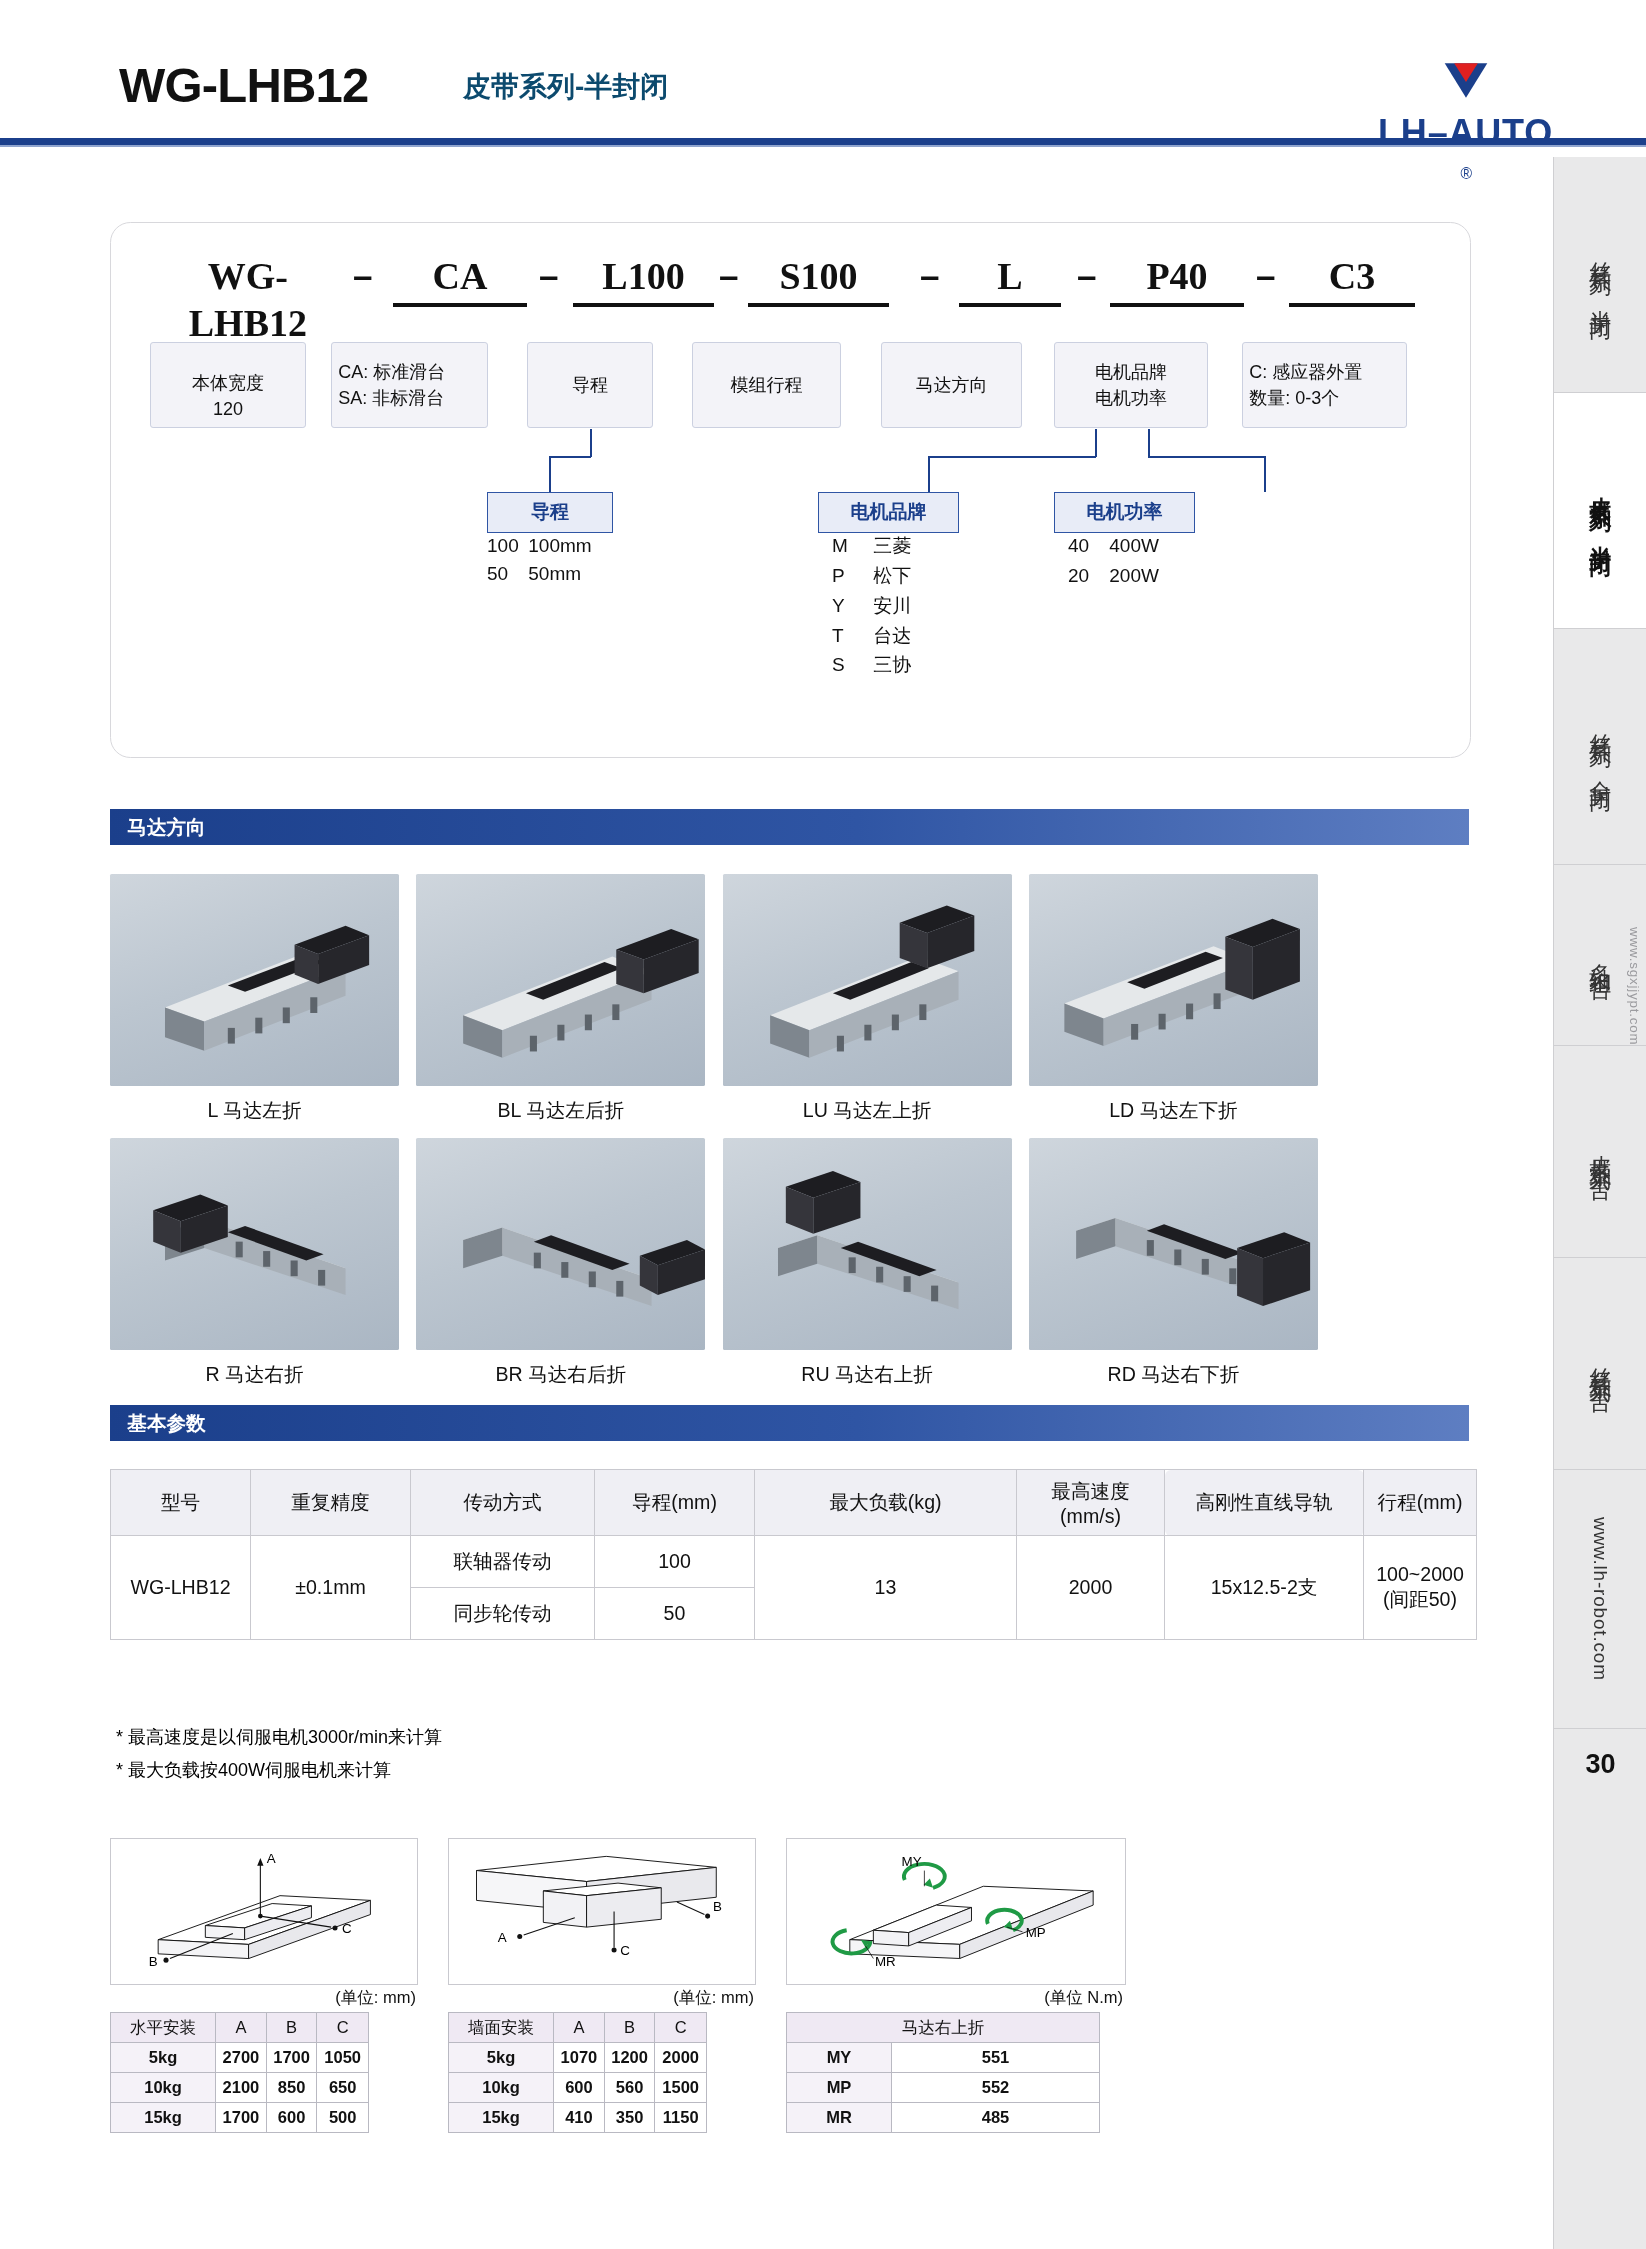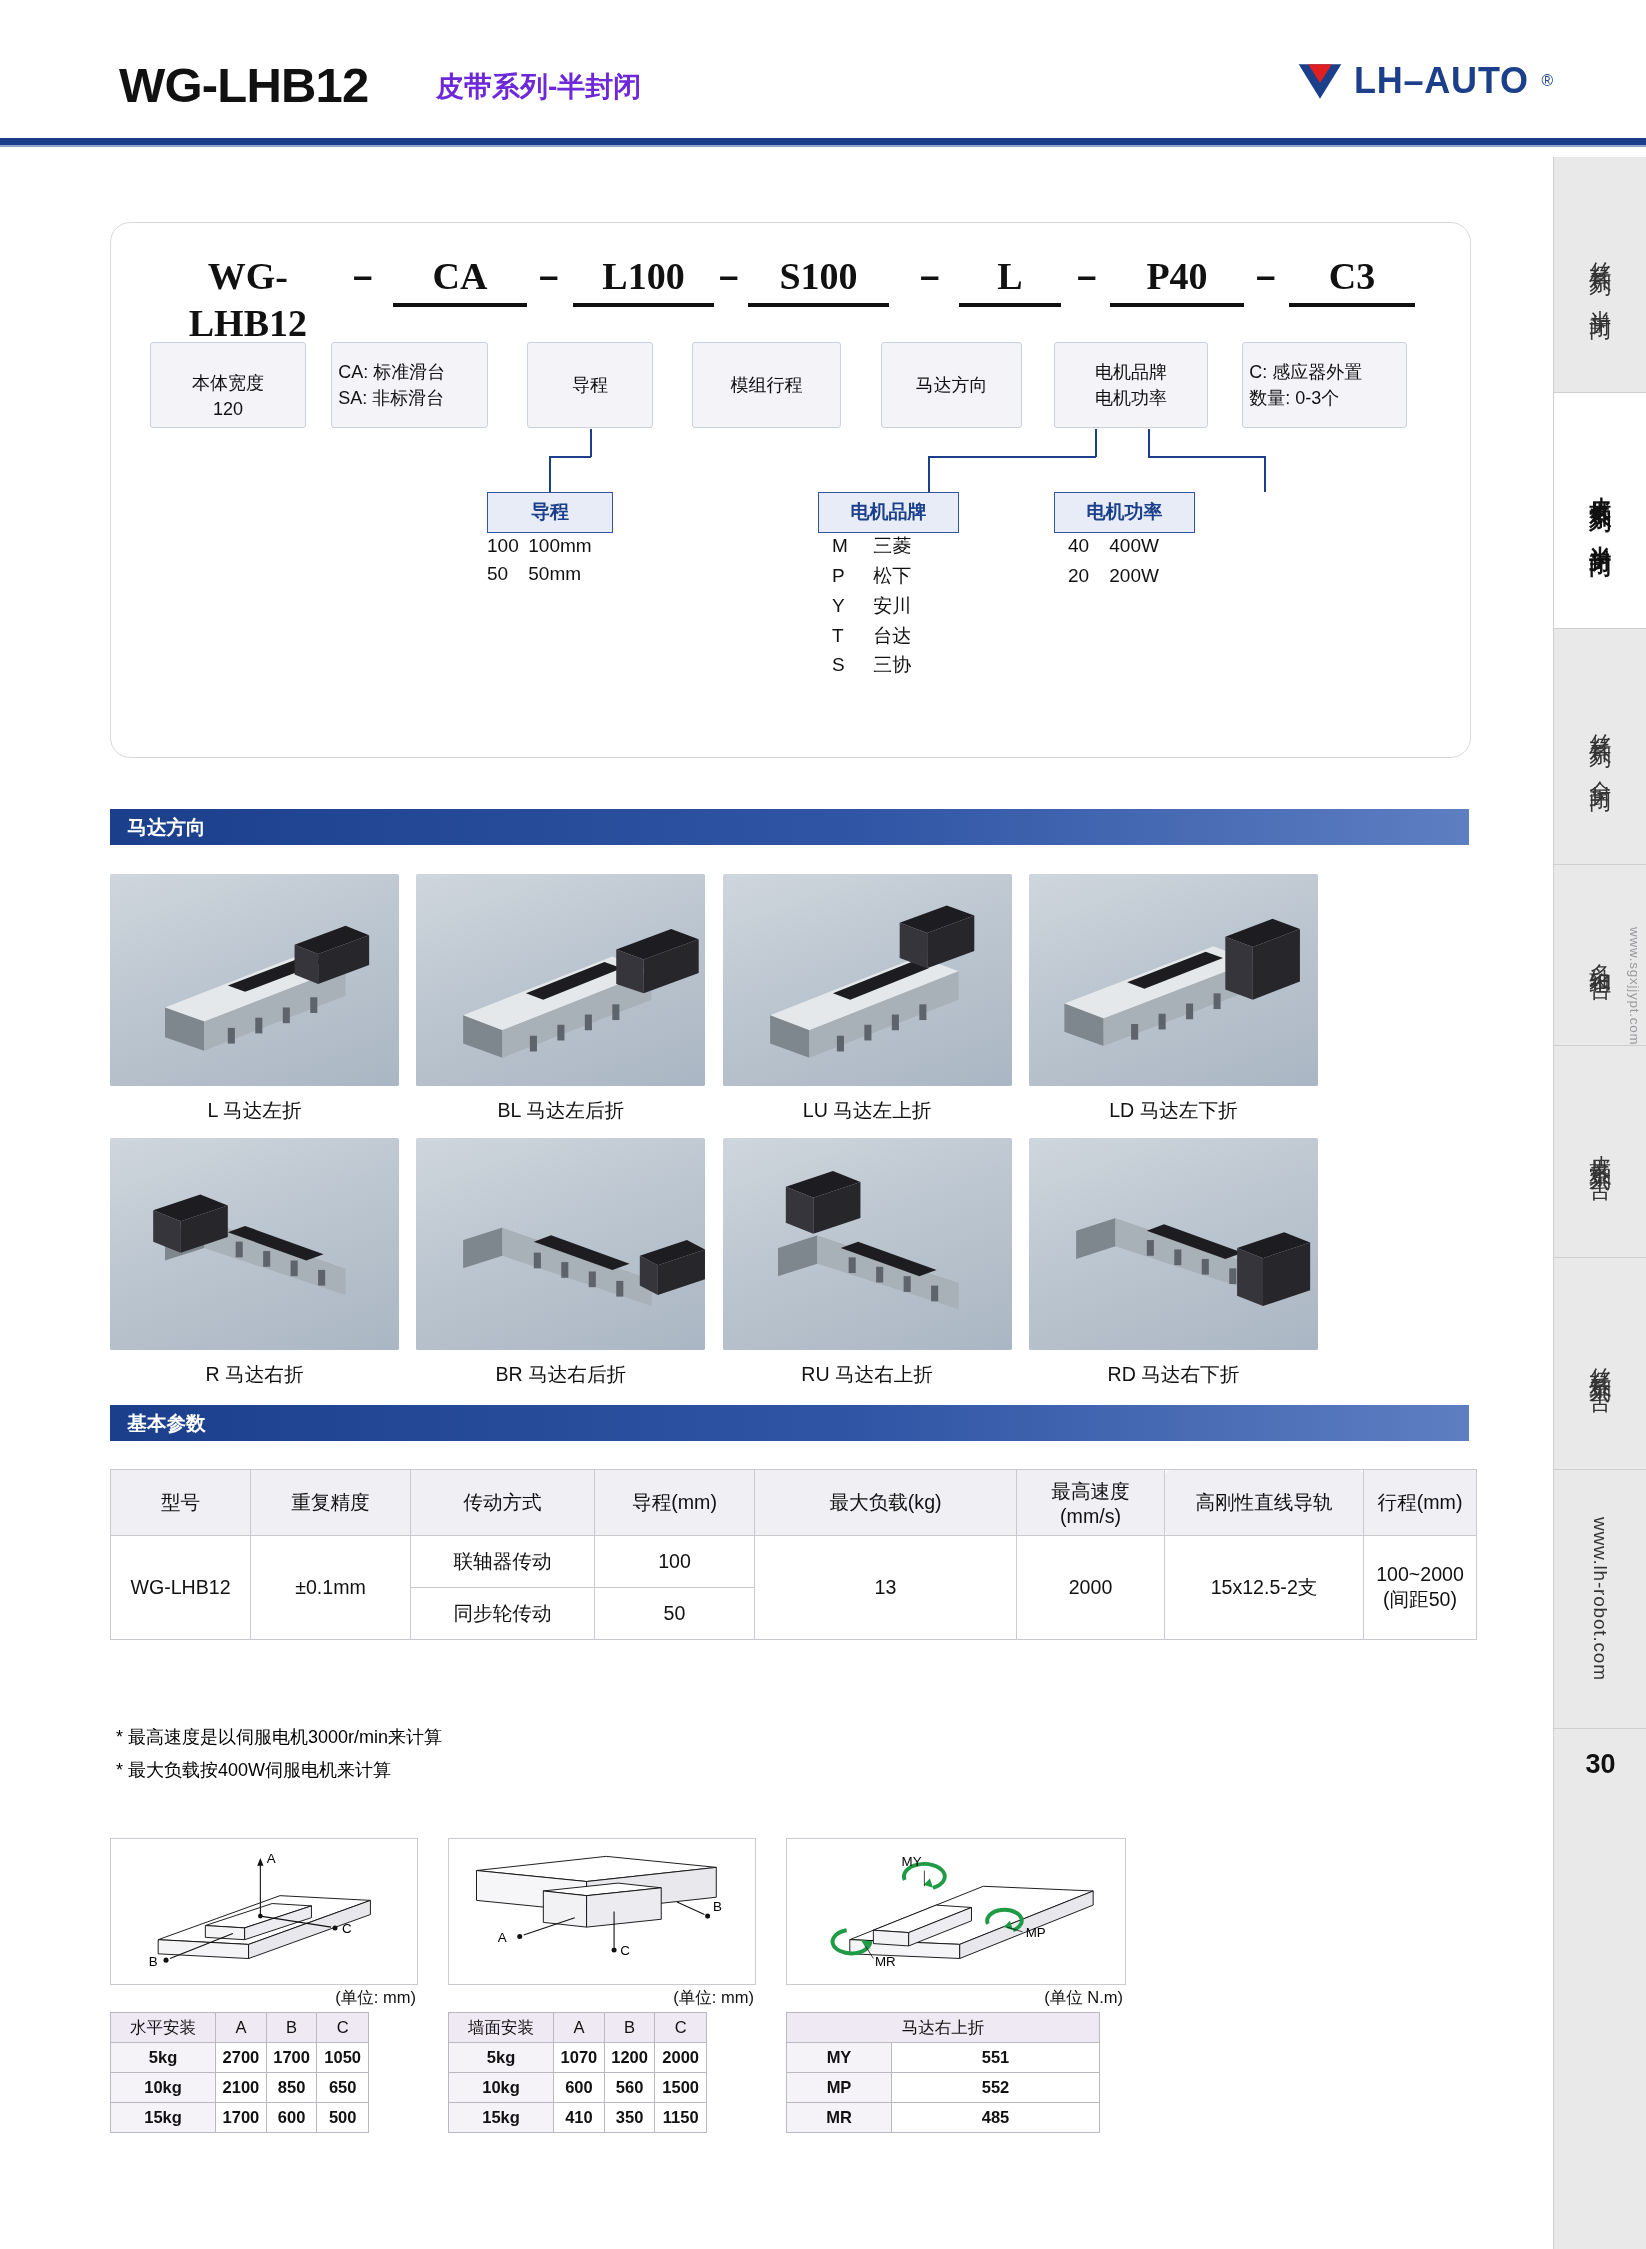--- a/index.html
+++ b/index.html
@@ -16,26 +16,26 @@
   
   .header{
     position:absolute;left:0;top:0;width:1647px;height:138px;
   }
   .header-title{
     position:absolute;left:119px;top:57px;
     font-size:49px;font-weight:bold;letter-spacing:-0.8px;
     color:#111;
   }
   .header-sub{
-    position:absolute;left:436px;top:68px;
-    font-size:28px;font-weight:bold;color:#6d28d9;
+    position:absolute;left:463px;top:68px;
+    font-size:28px;font-weight:bold;color:#0c4a6e;
   }
   .logo{
     position:absolute;right:94px;top:60px;
-    display:flex;align-items:center;gap:11px;
+    display:flex;align-items:center;gap:11px;flex-direction:column;
   }
   .logo-mark{width:46px;height:41px;position:relative;}
   .logo-text{font-size:36px;font-weight:bold;color:#1b3f8b;letter-spacing:0.8px;}
   .logo-reg{font-size:15.7px;color:#1b3f8b;vertical-align:super;margin-left:1.6px;}
   .header-rule{
     position:absolute;left:0;top:138px;width:1647px;height:7px;background:#1b3f8b;
   }
   .header-rule2{
     position:absolute;left:0;top:145px;width:1647px;height:2.4px;background:#8fa4ce;
   }

